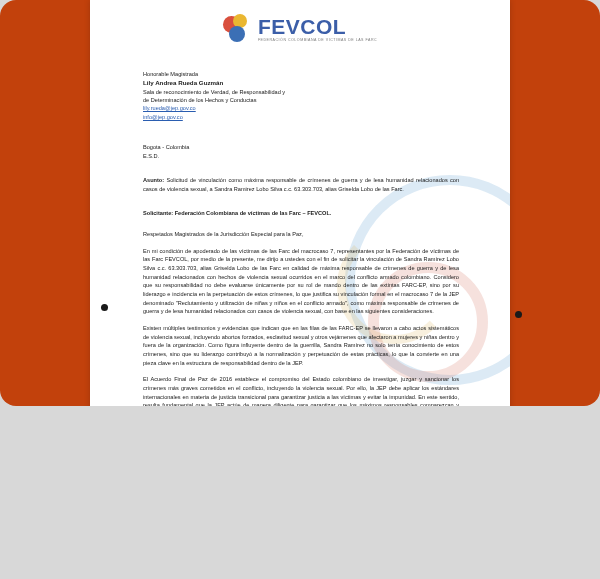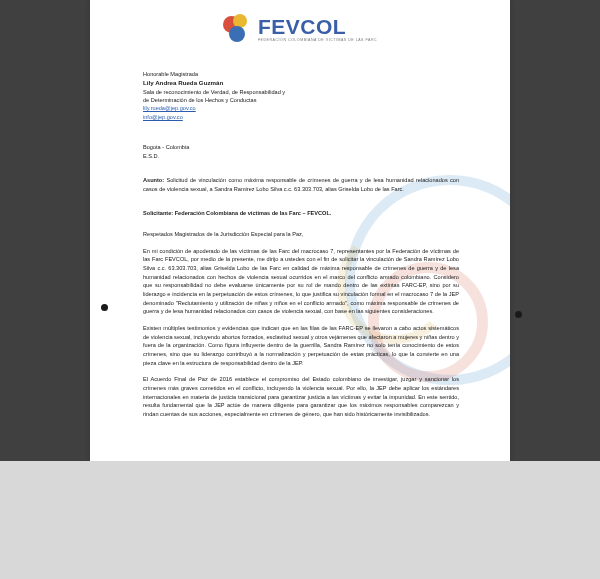--- a/index.html
+++ b/index.html
@@ -7,23 +7,24 @@
     padding: 0;
     background: #d8d8d8;
     width: 600px;
     height: 579px;
     overflow: hidden;
     font-family: "Liberation Sans", sans-serif;
   }
   #stage {
     position: relative;
     width: 600px;
-    height: 461px;
-    background: #404040;
+    height: 406px;
+    background: #c2410c;
     overflow: hidden;
+    border-radius: 16px;
   }
   
   .page {
     position: absolute;
     left: 90px;
     top: 0;
     width: 420px;
     height: 579px;
     background: #ffffff;
     box-shadow: 0 0 6px rgba(0,0,0,0.18);

